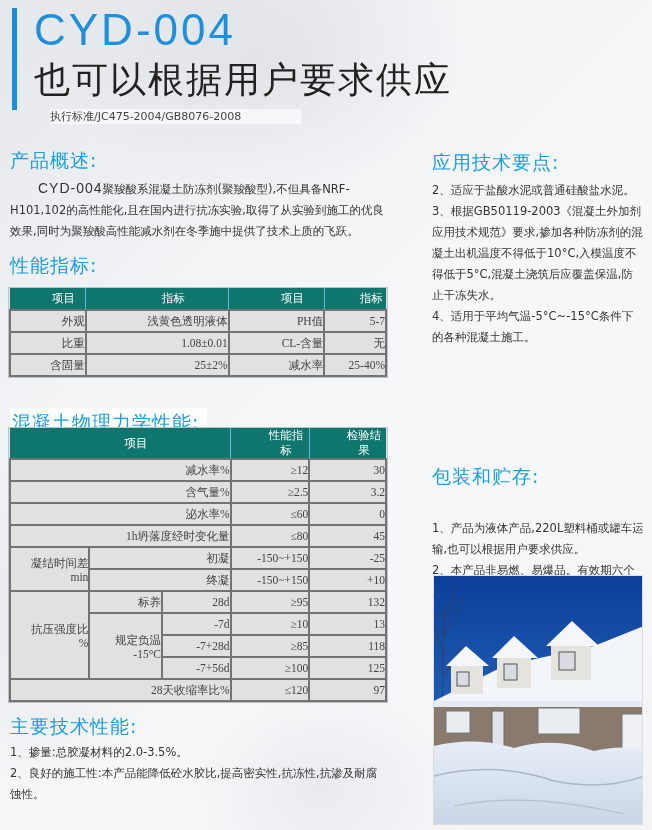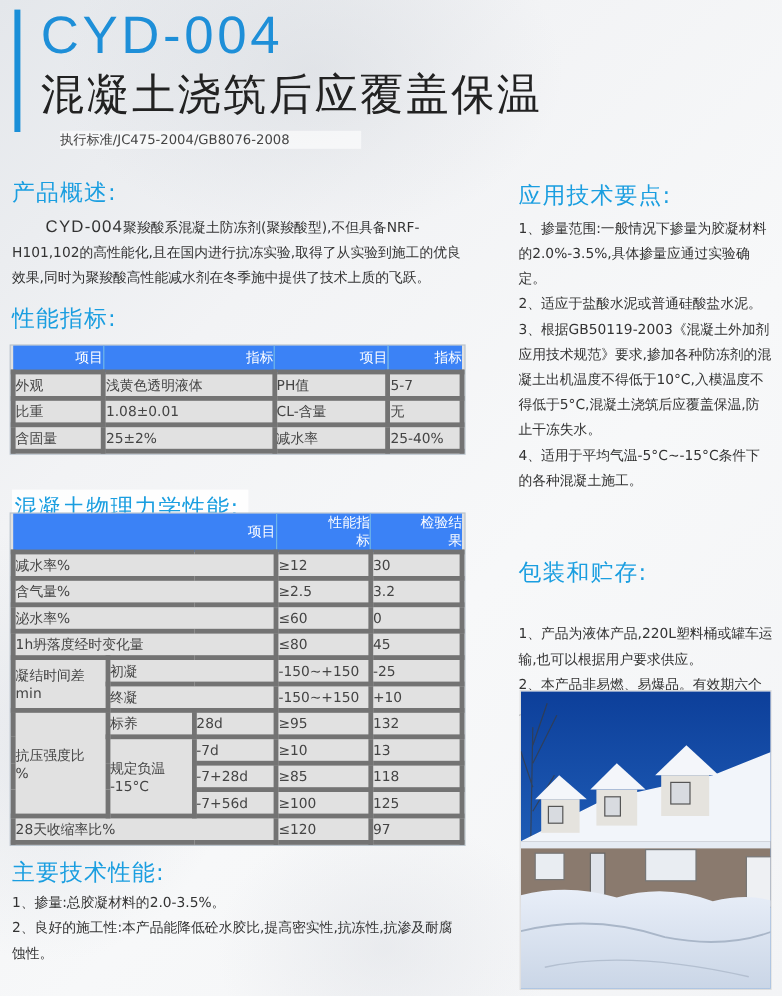--- a/index.html
+++ b/index.html
@@ -48,45 +48,45 @@
   .para .lead-model {
     font-family: "Liberation Sans", sans-serif; font-size: 14px; letter-spacing: 1px;
     padding-left: 28px;
   }
   table.spec {
     position: absolute; border-collapse: collapse; font-size: 11.5px; color: #444;
     background: #e1e1e1;
     box-shadow: 0 0 0 1px #b9c3cc;
   }
   table.spec th {
-    background: #3b82f6; color: #fff; font-weight: normal; height: 22px; text-align: right;
+    background: #0f766e; color: #fff; font-weight: normal; height: 22px; text-align: center;
     border-right: 1px solid #6db5e8;
     padding-left: 32px;
   }
   table.spec th:last-child { border-right: none; }
   table.spec td {
-    text-align: left; height: 22px; border: 4px solid #737373;
+    text-align: right; height: 22px; border: 2px solid #737373; font-family: Liberation Serif, serif;
   }
   .list {
     position: absolute; font-size: 11.5px; color: #333; line-height: 21px;
   }
   .list p { margin: 0; }
   .photo {
     position: absolute; left: 433px; top: 575px; width: 210px; height: 250px;
     overflow: hidden; border: 1px solid #ddd;
   }
 </style>
 </head>
 <body>
 
 <div class="bg-swirl"></div>
 
 <div class="accent-bar"></div>
 <div class="model">CYD-004</div>
-<div class="title-cn">混凝土浇筑后应覆盖保温</div>
+<div class="title-cn">也可以根据用户要求供应</div>
 <div class="standard">执行标准/JC475-2004/GB8076-2008</div>
 
 <div class="section-head" style="left:10px; top:148px;">产品概述:</div>
 <div class="para" style="left:10px; top:178px; width:378px;">
   <span class="lead-model">CYD-004</span><span>聚羧酸系混凝土防冻剂(聚羧酸型),不但具备NRF-H101,102的高性能化,且在国内进行抗冻实验,取得了从实验到施工的优良效果,同时为聚羧酸高性能减水剂在冬季施中提供了技术上质的飞跃。</span>
 </div>
 
 <div class="section-head" style="left:10px; top:253px;">性能指标:</div>
 <table class="spec" style="left:9px; top:288px; width:378px;">
   <colgroup>
@@ -210,21 +210,20 @@
   </table>
 
 <div class="section-head" style="left:10px; top:714px;">主要技术性能:</div>
 <div class="list" style="left:10px; top:742px; width:375px;">
   <p>1、掺量:总胶凝材料的2.0-3.5%。</p>
   <p>2、良好的施工性:本产品能降低砼水胶比,提高密实性,抗冻性,抗渗及耐腐蚀性。</p>
 </div>
 
 <div class="section-head" style="left:432px; top:150px;">应用技术要点:</div>
 <div class="list" style="left:432px; top:180px; width:212px;">
-  <p>1、掺量范围:一般情况下掺量为胶凝材料的2.0%-3.5%,具体掺量应通过实验确定。</p>
   <p>2、适应于盐酸水泥或普通硅酸盐水泥。</p>
   <p>3、根据GB50119-2003《混凝土外加剂应用技术规范》要求,掺加各种防冻剂的混凝土出机温度不得低于10°C,入模温度不得低于5°C,混凝土浇筑后应覆盖保温,防止干冻失水。</p>
   <p>4、适用于平均气温-5°C~-15°C条件下的各种混凝土施工。</p>
 </div>
 
 <div class="section-head" style="left:432px; top:464px;">包装和贮存:</div>
 <div class="list" style="left:432px; top:502px; width:212px;margin-top:16px;">
   <p>1、产品为液体产品,220L塑料桶或罐车运输,也可以根据用户要求供应。</p>
   <p>2、本产品非易燃、易爆品。有效期六个月,经检验合格后方可使用。</p>
 </div>

